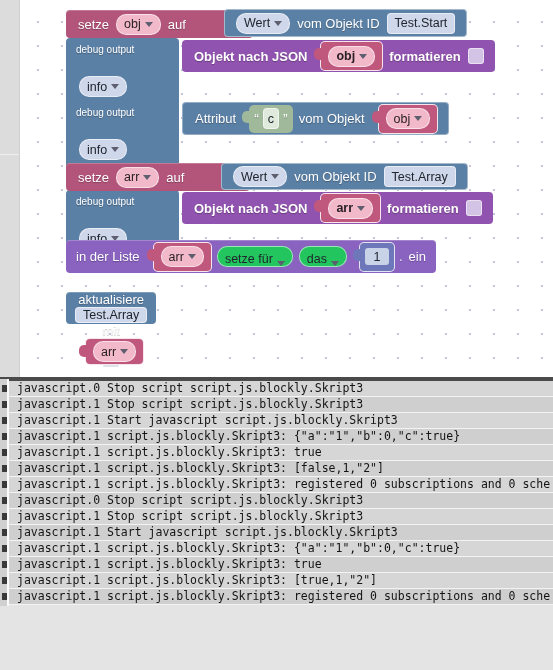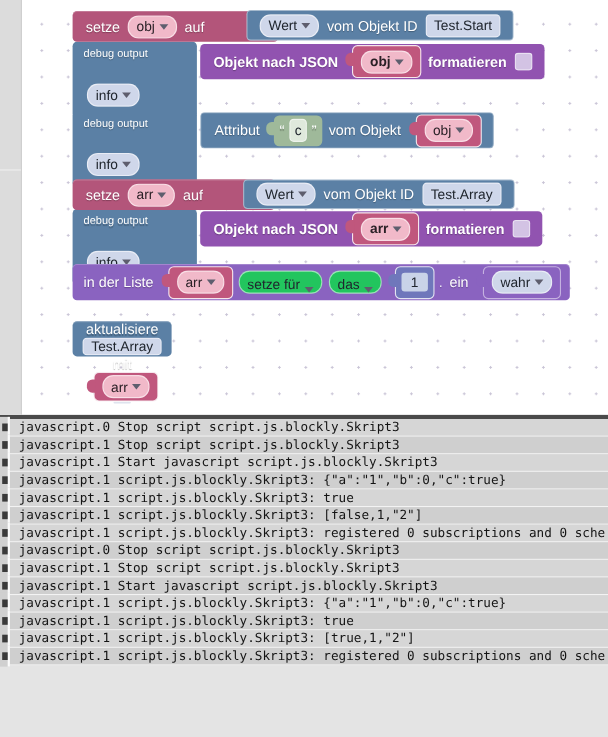--- a/index.html
+++ b/index.html
@@ -399,26 +399,20 @@
         </span>
         <span class="fld lilac">
           <span>das</span>
           <i class="caret"></i>
         </span>
         <span class="rep rep-num">
           <span class="num-fld">1</span>
         </span>
         <span class="lbl" style="padding:0 2px; opacity:.85;">.</span>
         <span class="lbl">ein</span>
-        <span class="rep rep-bool">
-          <span class="fld light">
-            <span>wahr</span>
-            <i class="caret"></i>
-          </span>
-        </span>
       </div>
 
       <div class="blk blk-stmt c-update" style="left:46px; top:292px; height:32px; padding:0 6px; z-index:6;">
         <span class="lbl">aktualisiere</span>
         <span class="fld square light">Test.Array</span>
         <span class="lbl">mit</span>
         <span class="rep rep-var">
           <span class="fld var">
             <span>arr</span>
             <i class="caret"></i>

